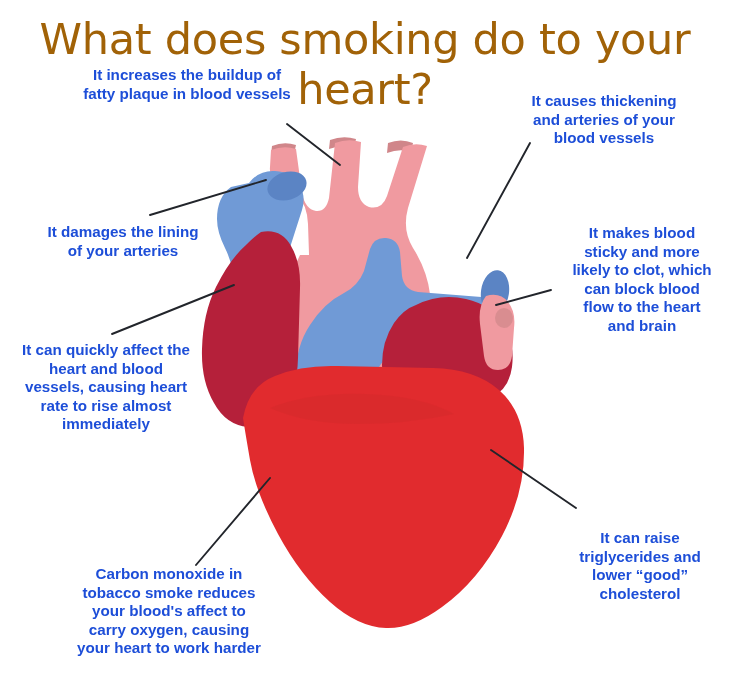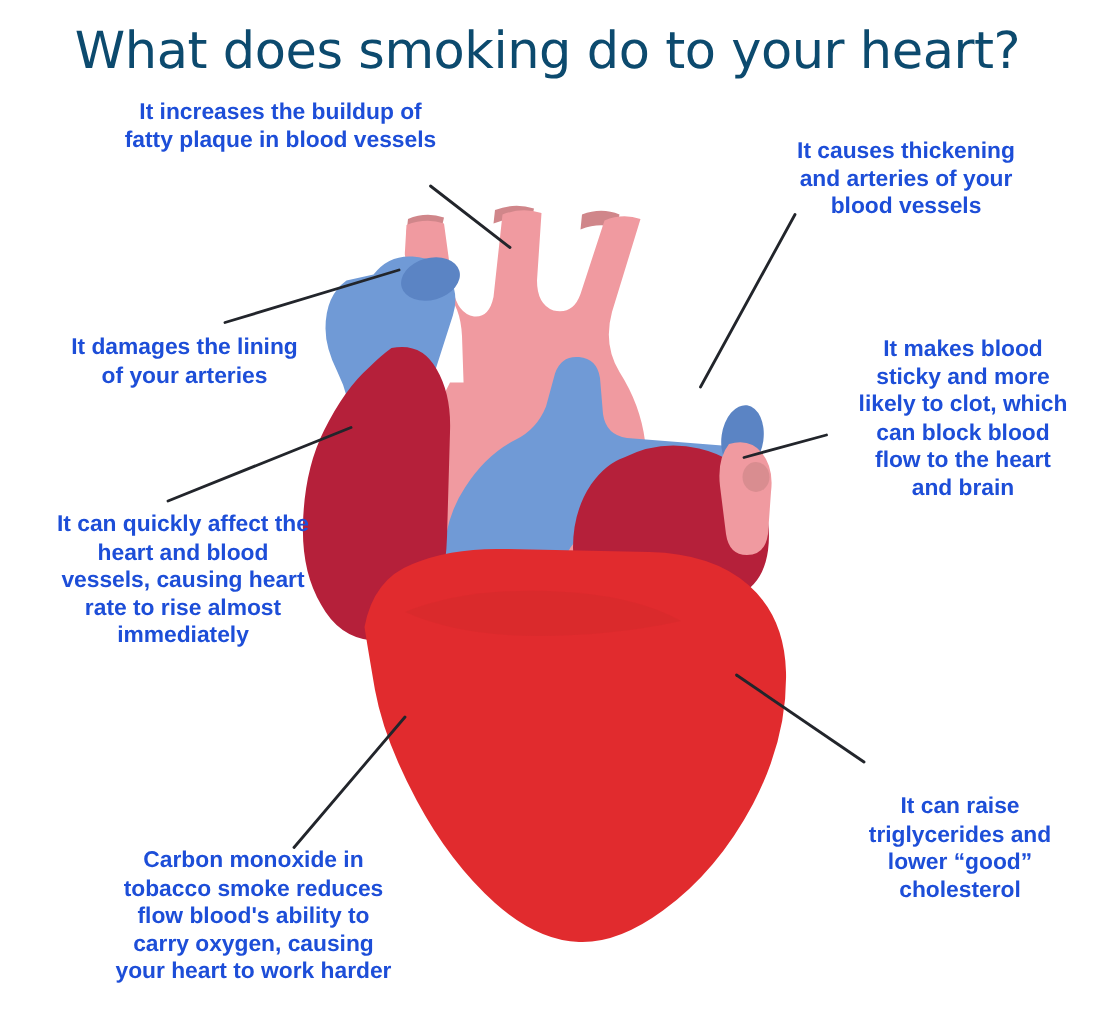--- a/index.html
+++ b/index.html
@@ -14,24 +14,24 @@
     background: #ffffff;
     overflow: hidden;
     font-family: "Liberation Sans", sans-serif;
   }
   #title {
     position: absolute;
     left: 0;
     top: 14px;
     width: 730px;
     text-align: center;
-    font-size: 34px;
+    font-size: 43px;
     font-weight: 400;
     letter-spacing: -0.3px;
-    color: #0c4a6e;
+    color: #a16207;
     font-family: "DejaVu Sans", sans-serif;
   }
   .callout {
     position: absolute;
     font-size: 15.2px;
     line-height: 18.6px;
     font-weight: 700;
     color: #1d4ed8;
     text-align: center;
     white-space: pre-line;
@@ -39,21 +39,21 @@
   }
   #heart-svg {
     position: absolute;
     left: 0;
     top: 0;
   }
   .c-plaque   { left: 42px;  top: 66px;  width: 290px; }
   .c-thick    { left: 498px; top: 92px;  width: 212px; }
   .c-lining   { left: 10px;  top: 223px; width: 226px; }
   .c-sticky   { left: 556px; top: 224px; width: 172px; }
-  .c-quick    { left: 16px;   top: 341px; width: 212px; text-align: center; }
+  .c-quick    { left: 0px;   top: 341px; width: 212px; text-align: center; }
   .c-triglyc  { left: 552px; top: 505px; width: 176px; margin-top: 24px; }
   .c-carbon   { left: 36px;  top: 565px; width: 266px; }
 </style>
 </head>
 <body>
 
 <div id="page">
 
   <div id="title">What does smoking do to your heart?</div>
 
@@ -232,17 +232,17 @@
 heart and blood
 vessels, causing heart
 rate to rise almost
 immediately</div>
   <div class="callout c-triglyc">It can raise
 triglycerides and
 lower “good”
 cholesterol</div>
   <div class="callout c-carbon">Carbon monoxide in
 tobacco smoke reduces
-flow blood's ability to
+your blood's affect to
 carry oxygen, causing
 your heart to work harder</div>
 
 </div>
 
 </body></html>

